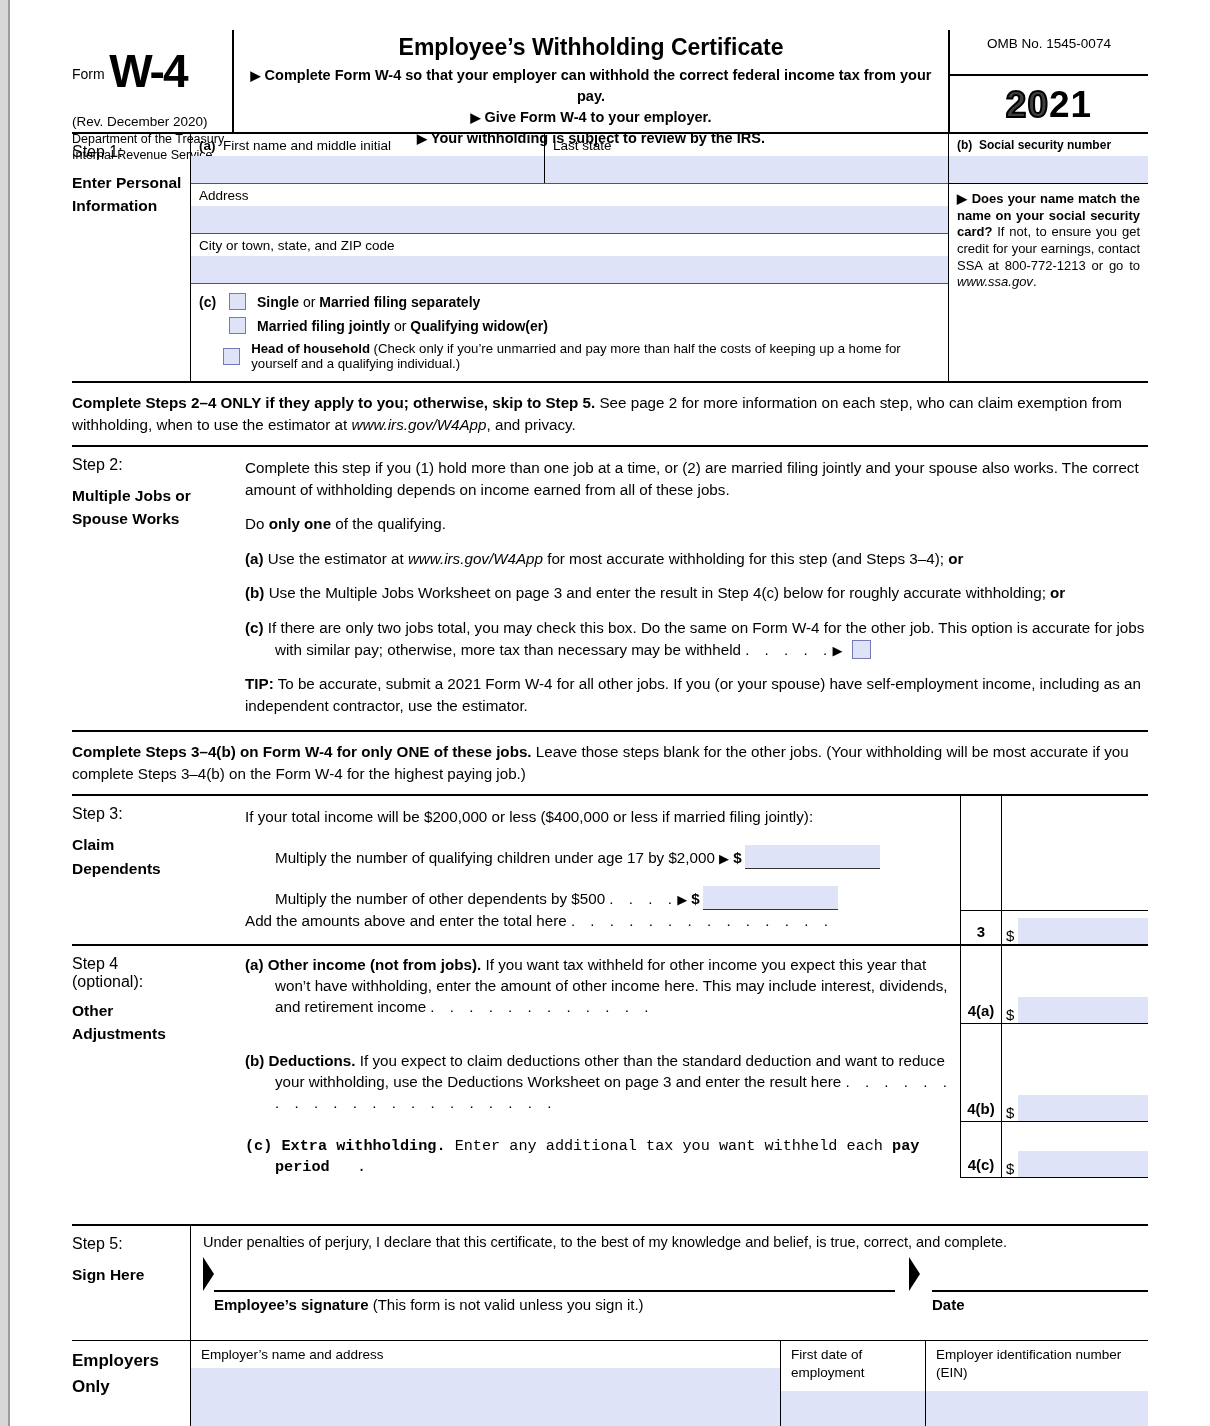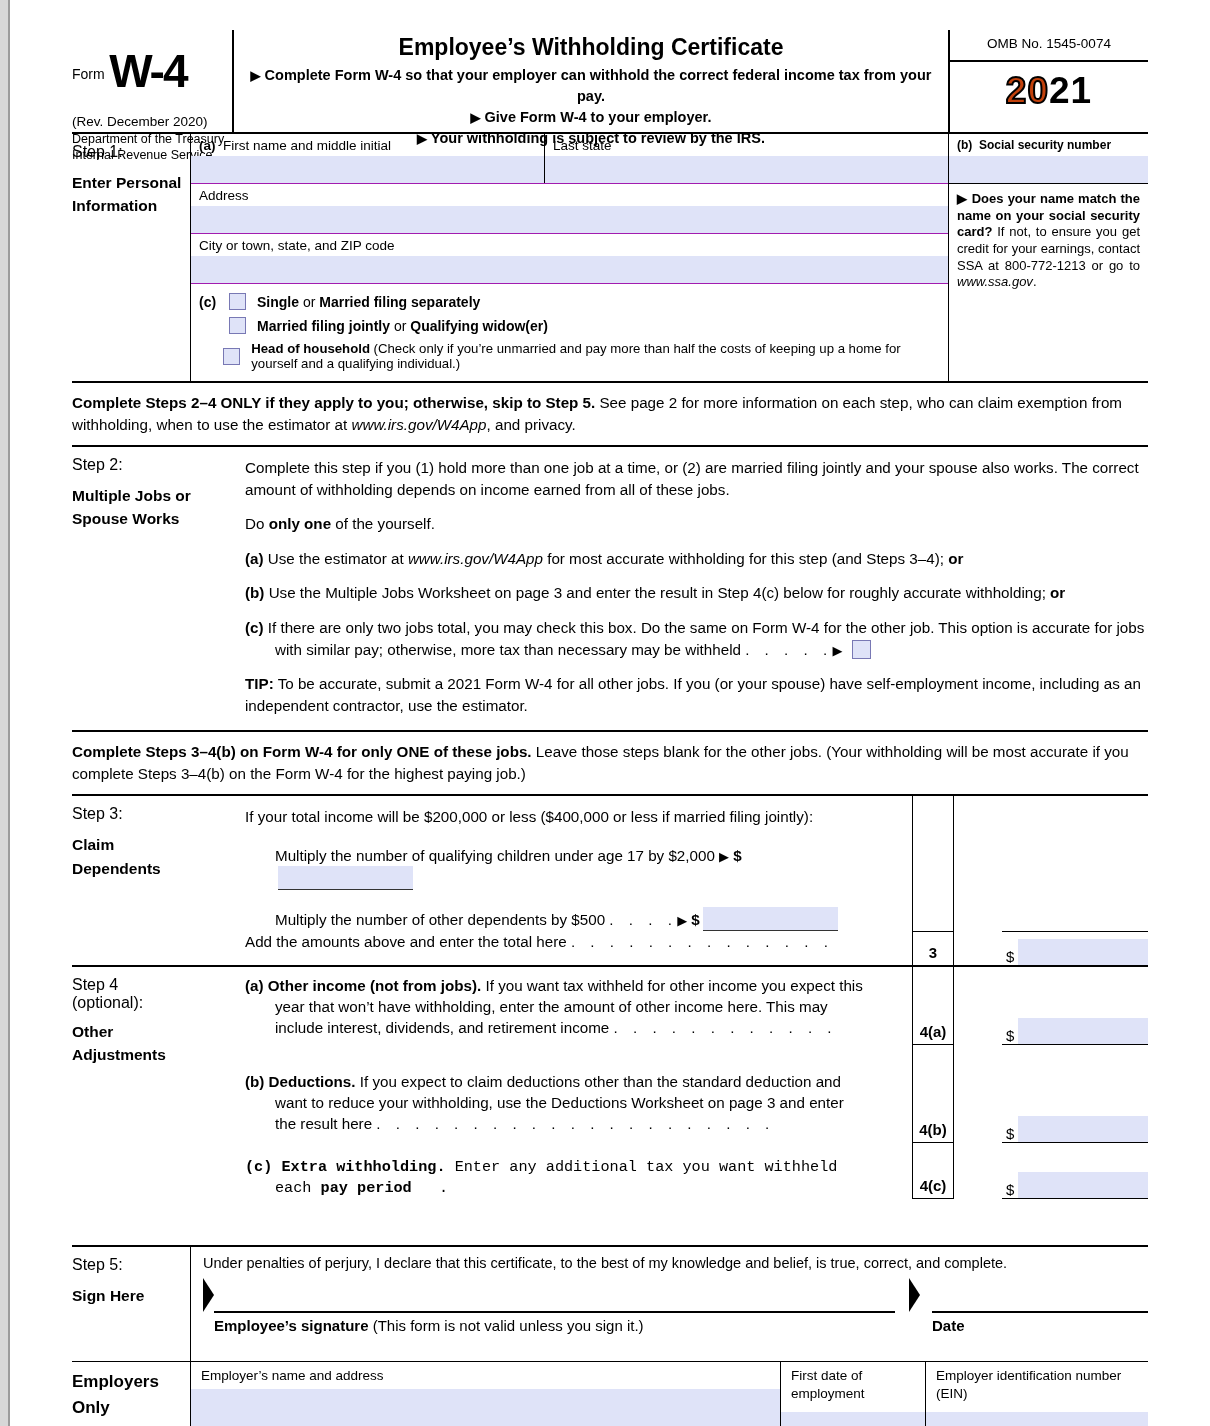--- a/index.html
+++ b/index.html
@@ -12,23 +12,23 @@
   .hdr { margin-top:30px; display:flex; border-bottom:2px solid #000; height:104px; }
   .hdr-left { width:160px; padding-top:14px; }
   .form-word { font-size:14px; vertical-align:8px; }
   .form-num { font-size:46px; font-weight:bold; letter-spacing:-2px; }
   .hdr-left .small { font-size:12.5px; line-height:1.25; }
   .hdr-left .rev { font-size:13.5px; margin:16px 0 3px; }
   .hdr-center { flex:1; border-left:2px solid #000; text-align:center; padding:4px 10px 0; }
   .hdr-title { font-size:23px; font-weight:bold; margin-bottom:4px; }
   .hdr-bullet { font-size:14.5px; font-weight:bold; line-height:1.45; }
   .hdr-right { width:200px; border-left:2px solid #000; text-align:center; }
-  .omb { font-size:13.5px; padding:6px 0 9px; border-bottom:2px solid #000; }
+  .omb { font-size:13.5px; padding:6px 0 23px; border-bottom:2px solid #000; }
   .year { font-size:37px; font-weight:bold; padding-top:8px; letter-spacing:1px;}
-  .yr-out { color:#c2410c; -webkit-text-stroke:2px #000; }
+  .yr-out { color:#404040; -webkit-text-stroke:2px #000; }
 
   
   .step1 { display:flex; border-bottom:2px solid #000; }
   .s-label { width:118px; padding-top:9px; }
   .s-title { font-size:16px; font-weight:normal; margin-bottom:10px; }
   .s-sub { font-size:15.5px; font-weight:bold; line-height:1.5; width:112px; }
   .s1-main { flex:1; border-left:1px solid #000; }
   .s1-right { width:200px; border-left:1px solid #000; }
   .cellrow { display:flex; border-bottom:1px solid #a21caf; }
   .cell { }
@@ -53,21 +53,21 @@
   .step2 { padding-bottom:14px; }
   .s2-main { flex:1; padding-top:10px; font-size:15.2px; line-height:1.42; }
   .s2-main p { margin-bottom:13px; }
   .hang { padding-left:30px; text-indent:-30px; margin-bottom:13px; }
   .dots { word-spacing:9px; letter-spacing:1px; }
   .arr { font-size:13px; }
   .chk-inline { display:inline-block; width:19px; height:19px; background:#dfe3f8; border:1.5px solid #7878b4; vertical-align:-4px; margin-left:10px; }
 
   
   .bands { flex:1; display:flex; flex-direction:column; }
-  .band { display:flex;gap:48px; }
+  .band { display:flex; }
   .band .txt { flex:1; font-size:15.2px; line-height:1.4; }
   .band .num { width:42px; border-left:1.5px solid #000; border-right:1.5px solid #000; display:flex; align-items:flex-end; justify-content:center; font-weight:bold; font-size:15px; padding-bottom:4px; }
   .band .amt { width:146px; display:flex; align-items:flex-end; font-size:15px; padding-left:4px; }
   .amt .afld { flex:1; height:26px; background:#dfe3f8; margin-left:4px; }
   .step3 .bandA .txt { padding:10px 0 0 0; }
   .s3line { padding-left:30px; margin-top:17px; }
   .infld { display:inline-block; width:135px; height:24px; background:#dfe3f8; border-bottom:1.5px solid #333; vertical-align:-6px; margin-left:3px; }
   .bandB { height:34px; }
   .bandB .num, .bandB .amt { border-top:1px solid #000; }
   .step4 .band .num, .step4 .band .amt { border-bottom:1px solid #000; }
@@ -185,21 +185,21 @@
     <span class="b">Complete Steps 2–4 ONLY if they apply to you; otherwise, skip to Step 5.</span><span> See page 2 for more information on each step, who can claim exemption from withholding, when to use the estimator at </span><span class="i">www.irs.gov/W4App</span><span>, and privacy.</span>
   </div>
 
   <div class="steprow step2">
     <div class="s-label">
       <div class="s-title">Step 2:</div>
       <div class="s-sub" style="width:130px">Multiple Jobs or Spouse Works</div>
     </div>
     <div class="s2-main" style="padding-left:55px">
       <p>Complete this step if you (1) hold more than one job at a time, or (2) are married filing jointly and your spouse also works. The correct amount of withholding depends on income earned from all of these jobs.</p>
-      <p><span>Do </span><span class="b">only one</span><span> of the yourself.</span></p>
+      <p><span>Do </span><span class="b">only one</span><span> of the qualifying.</span></p>
       <div class="hang"><span class="b">(a)</span><span> Use the estimator at </span><span class="i">www.irs.gov/W4App</span><span> for most accurate withholding for this step (and Steps 3–4); </span><span class="b">or</span></div>
       <div class="hang"><span class="b">(b)</span><span> Use the Multiple Jobs Worksheet on page 3 and enter the result in Step 4(c) below for roughly accurate withholding; </span><span class="b">or</span></div>
       <div class="hang"><span class="b">(c)</span><span> If there are only two jobs total, you may check this box. Do the same on Form W-4 for the other job. This option is accurate for jobs with similar pay; otherwise, more tax than necessary may be withheld </span><span class="dots">. . . . .</span> <span class="arr">▶</span><span class="chk-inline"></span></div>
       <div class="hang" style="margin-bottom:0; padding-left:0; text-indent:0;"><span class="b">TIP:</span><span> To be accurate, submit a 2021 Form W-4 for all other jobs. If you (or your spouse) have self-employment income, including as an independent contractor, use the estimator.</span></div>
     </div>
   </div>
 
   <div class="midnote note34">
     <span class="b">Complete Steps 3–4(b) on Form W-4 for only ONE of these jobs.</span><span> Leave those steps blank for the other jobs. (Your withholding will be most accurate if you complete Steps 3–4(b) on the Form W-4 for the highest paying job.)</span>
   </div>

